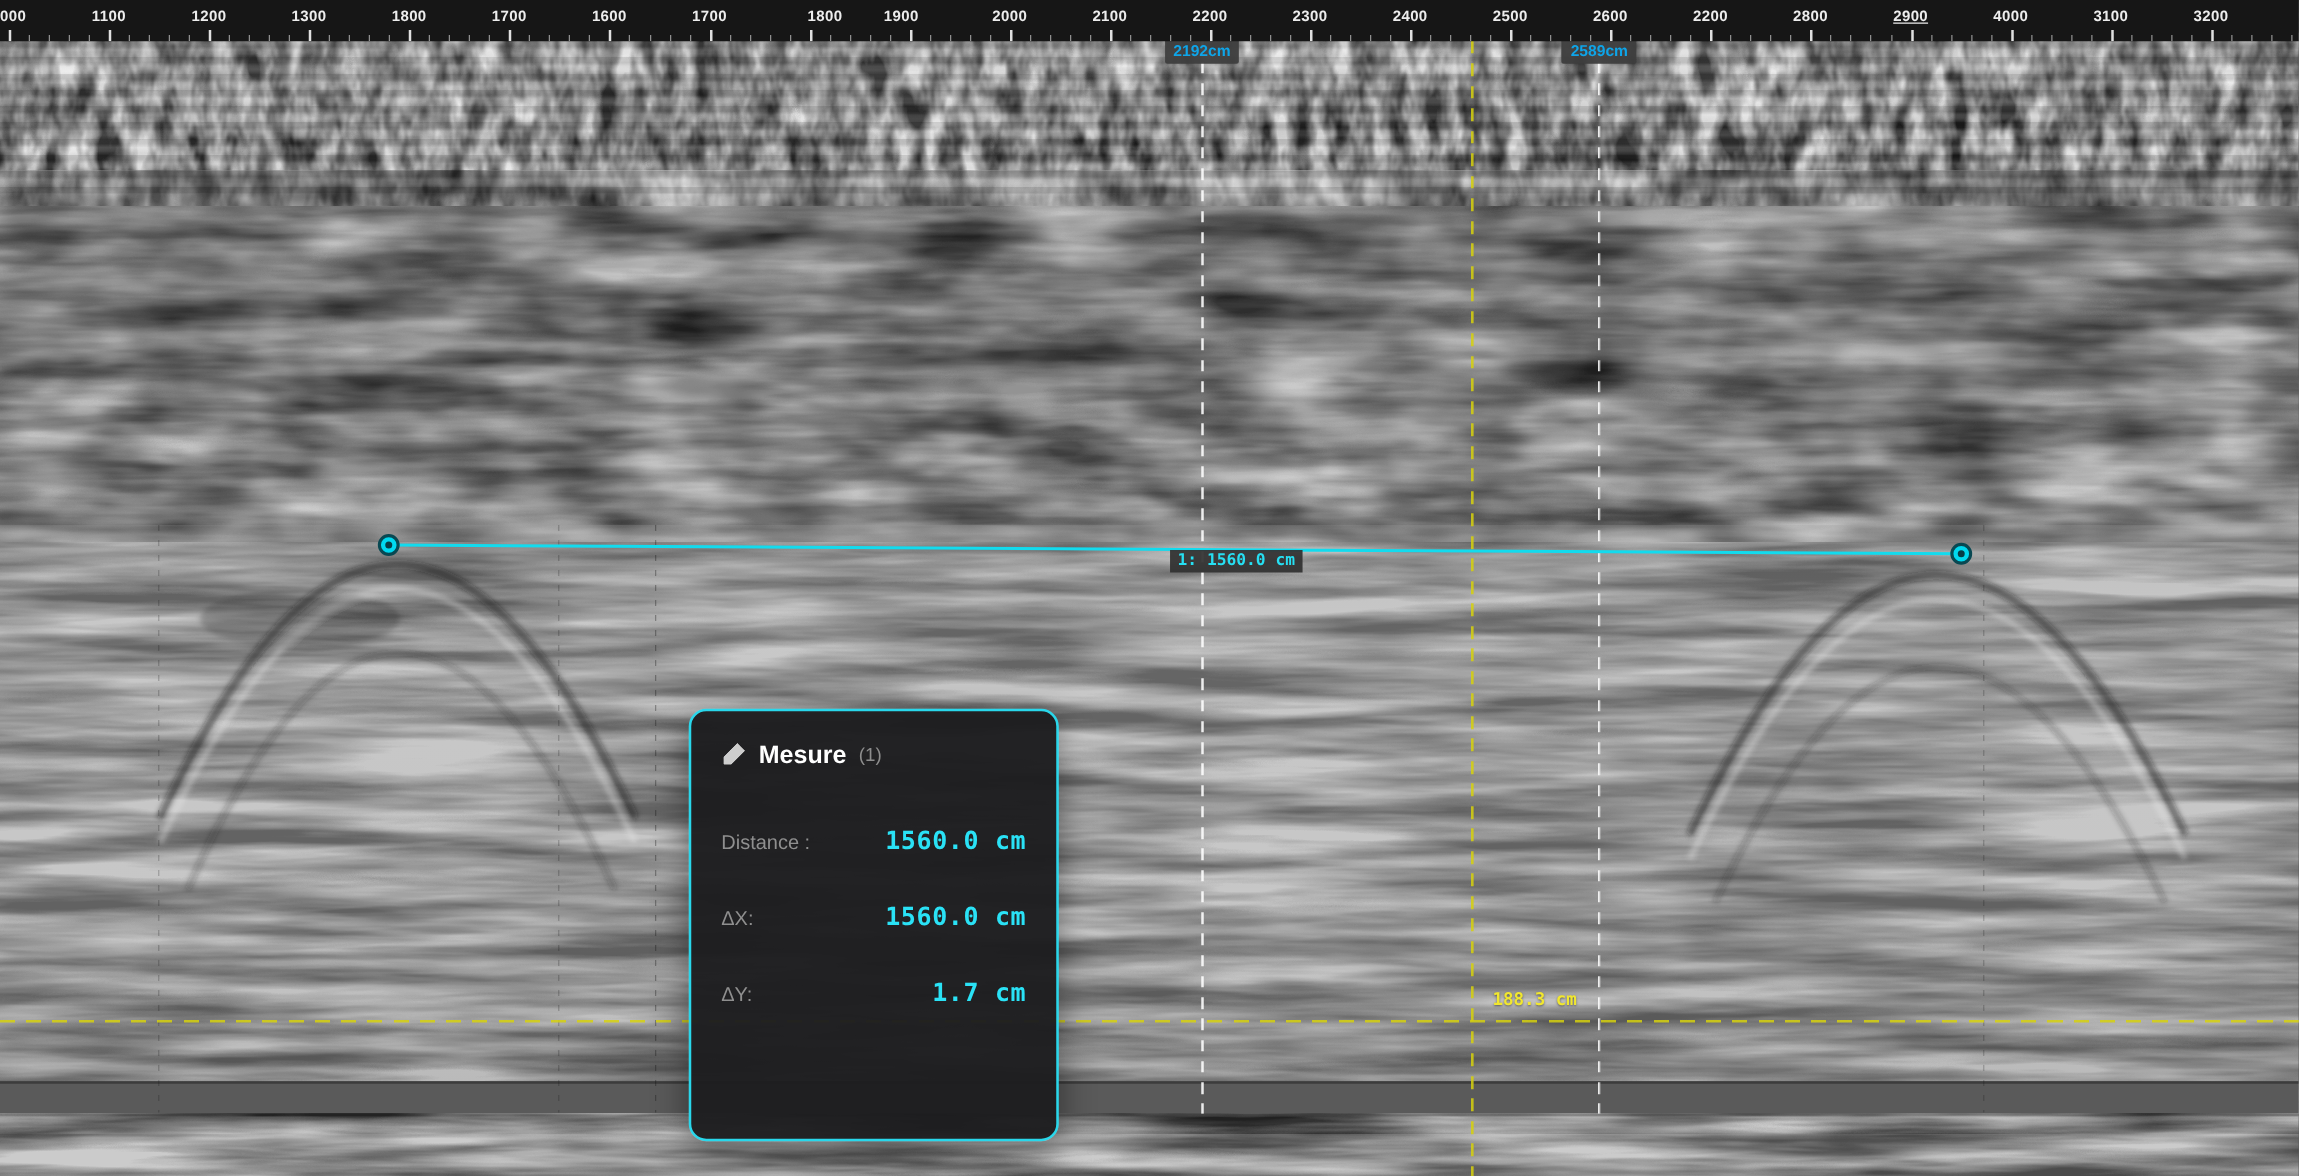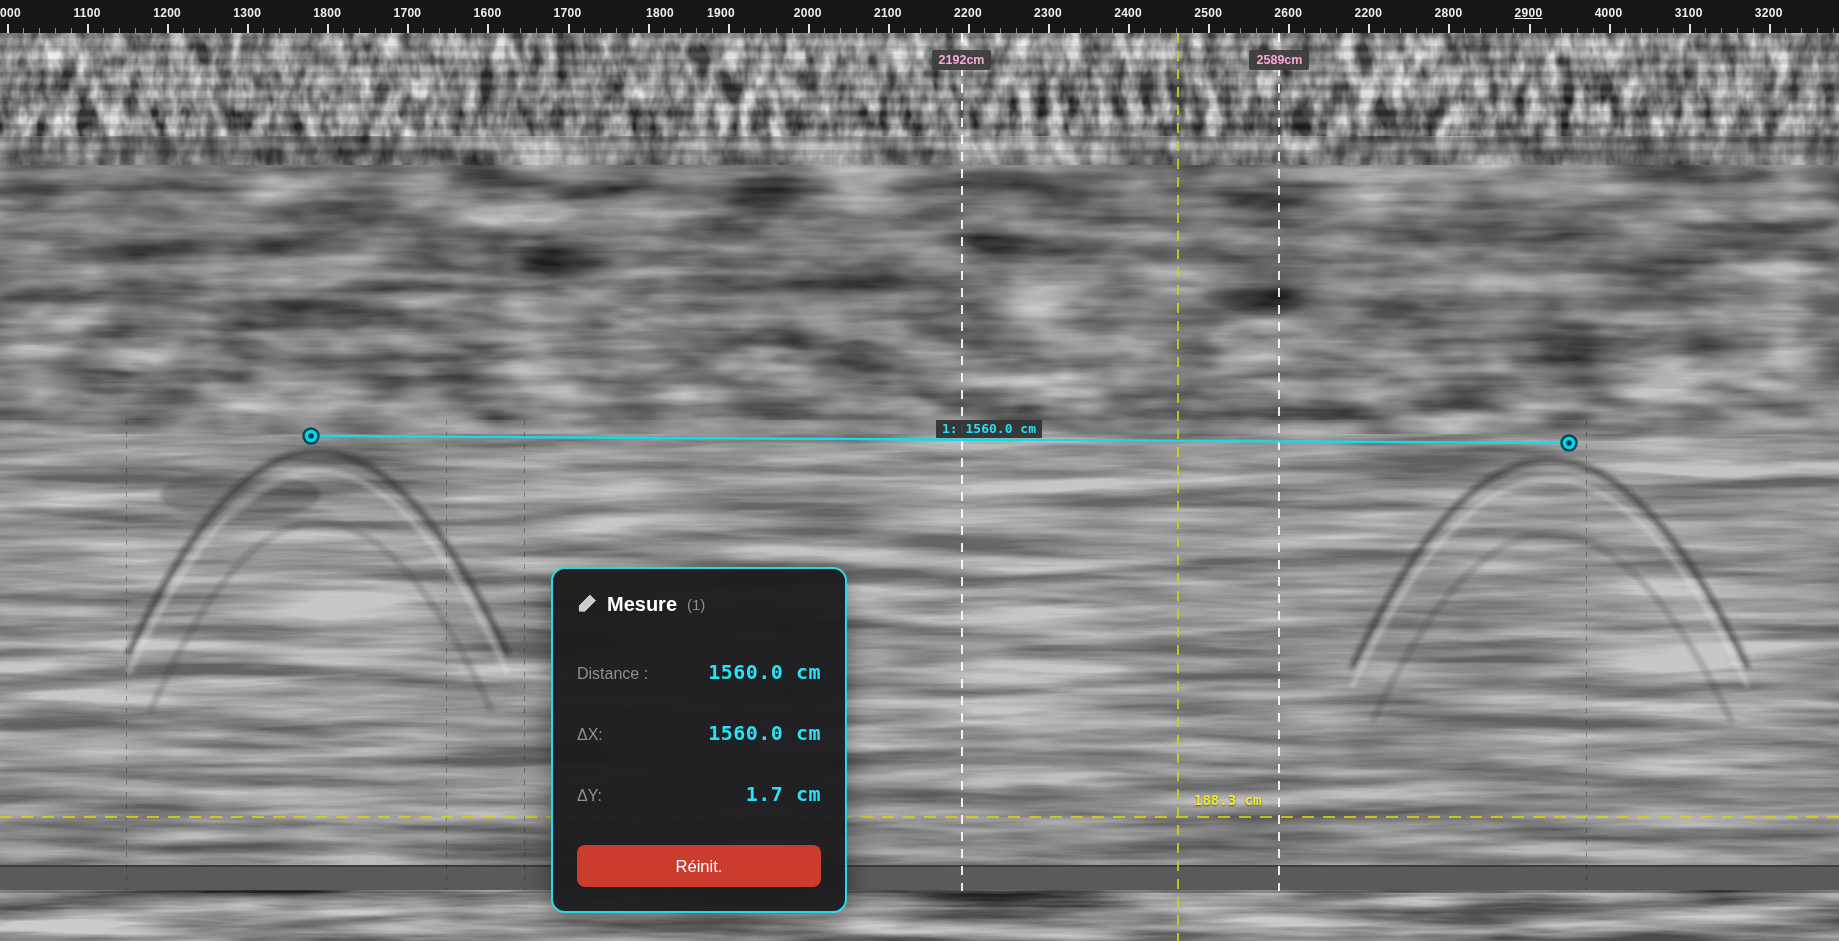--- a/index.html
+++ b/index.html
@@ -37,22 +37,22 @@
   .tick-label{
     position:absolute;top:6px;transform:translateX(-50%);
     font-size:12px;font-weight:bold;color:#ededed;letter-spacing:.3px;white-space:nowrap;
   }
   
   .vguide{
     position:absolute;top:33px;height:858px;width:2px;margin-left:-1px;z-index:8;
     background:repeating-linear-gradient(180deg, rgba(255,255,255,0.88) 0 9px, rgba(255,255,255,0) 9px 17px);
   }
   .vguide-badge{
-    position:absolute;top:50px;transform:translateX(-50%);z-index:9;
-    background:rgba(62,62,62,0.95);color:#f9a8d4;font-size:12.5px;font-weight:bold;
+    position:absolute;top:31px;transform:translateX(-50%);z-index:9;
+    background:rgba(62,62,62,0.95);color:#0ea5e9;font-size:12.5px;font-weight:bold;
     padding:3px 7px;border-radius:2px;white-space:nowrap;
   }
   
   #crosshair-v{
     position:absolute;top:33px;height:908px;width:2px;margin-left:-1px;z-index:7;
     background:repeating-linear-gradient(180deg, rgba(214,209,14,0.85) 0 10px, rgba(0,0,0,0) 10px 18px);
   }
   #crosshair-h{
     position:absolute;left:0;width:1839px;height:2px;z-index:7;
     background:repeating-linear-gradient(90deg, rgba(214,209,14,0.85) 0 12px, rgba(0,0,0,0) 12px 21px);
@@ -317,36 +317,35 @@
   <div id="crosshair-h" style="top: 816px;"></div>
   <div id="depth-label" style="left: 1194px; top: 792px;">188.3 cm</div>
 
   <svg id="measure-svg">
     <line id="measure-line" x1="311" y1="436" x2="1569" y2="443"></line>
     <circle id="mep1" class="endpoint-outer" r="7.5" cx="311" cy="436"></circle>
     <circle id="mep1i" class="endpoint-inner" r="2.8" cx="311" cy="436"></circle>
     <circle id="mep2" class="endpoint-outer" r="7.5" cx="1569" cy="443"></circle>
     <circle id="mep2i" class="endpoint-inner" r="2.8" cx="1569" cy="443"></circle>
   </svg>
-  <div id="measure-label" style="left: 989px; top: 420px;">1: 1560.0 cm</div>
+  <div id="measure-label" style="left: 989px; top: 440px;">1: 1560.0 cm</div>
 
   <div id="panel">
     <div class="mheader">
       <span class="pencil"></span>
       <span class="mtitle">Mesure</span>
       <span class="mcount">(1)</span>
     </div>
     <div class="mrow">
       <span class="mlabel">Distance :</span>
       <span class="mvalue">1560.0 cm</span>
     </div>
     <div class="mrow">
       <span class="mlabel">ΔX:</span>
       <span class="mvalue">1560.0 cm</span>
     </div>
     <div class="mrow">
       <span class="mlabel">ΔY:</span>
       <span class="mvalue">1.7 cm</span>
     </div>
-    <button id="reset-btn">Réinit.</button>
   </div>
 
 </div>
 
 </body></html>

